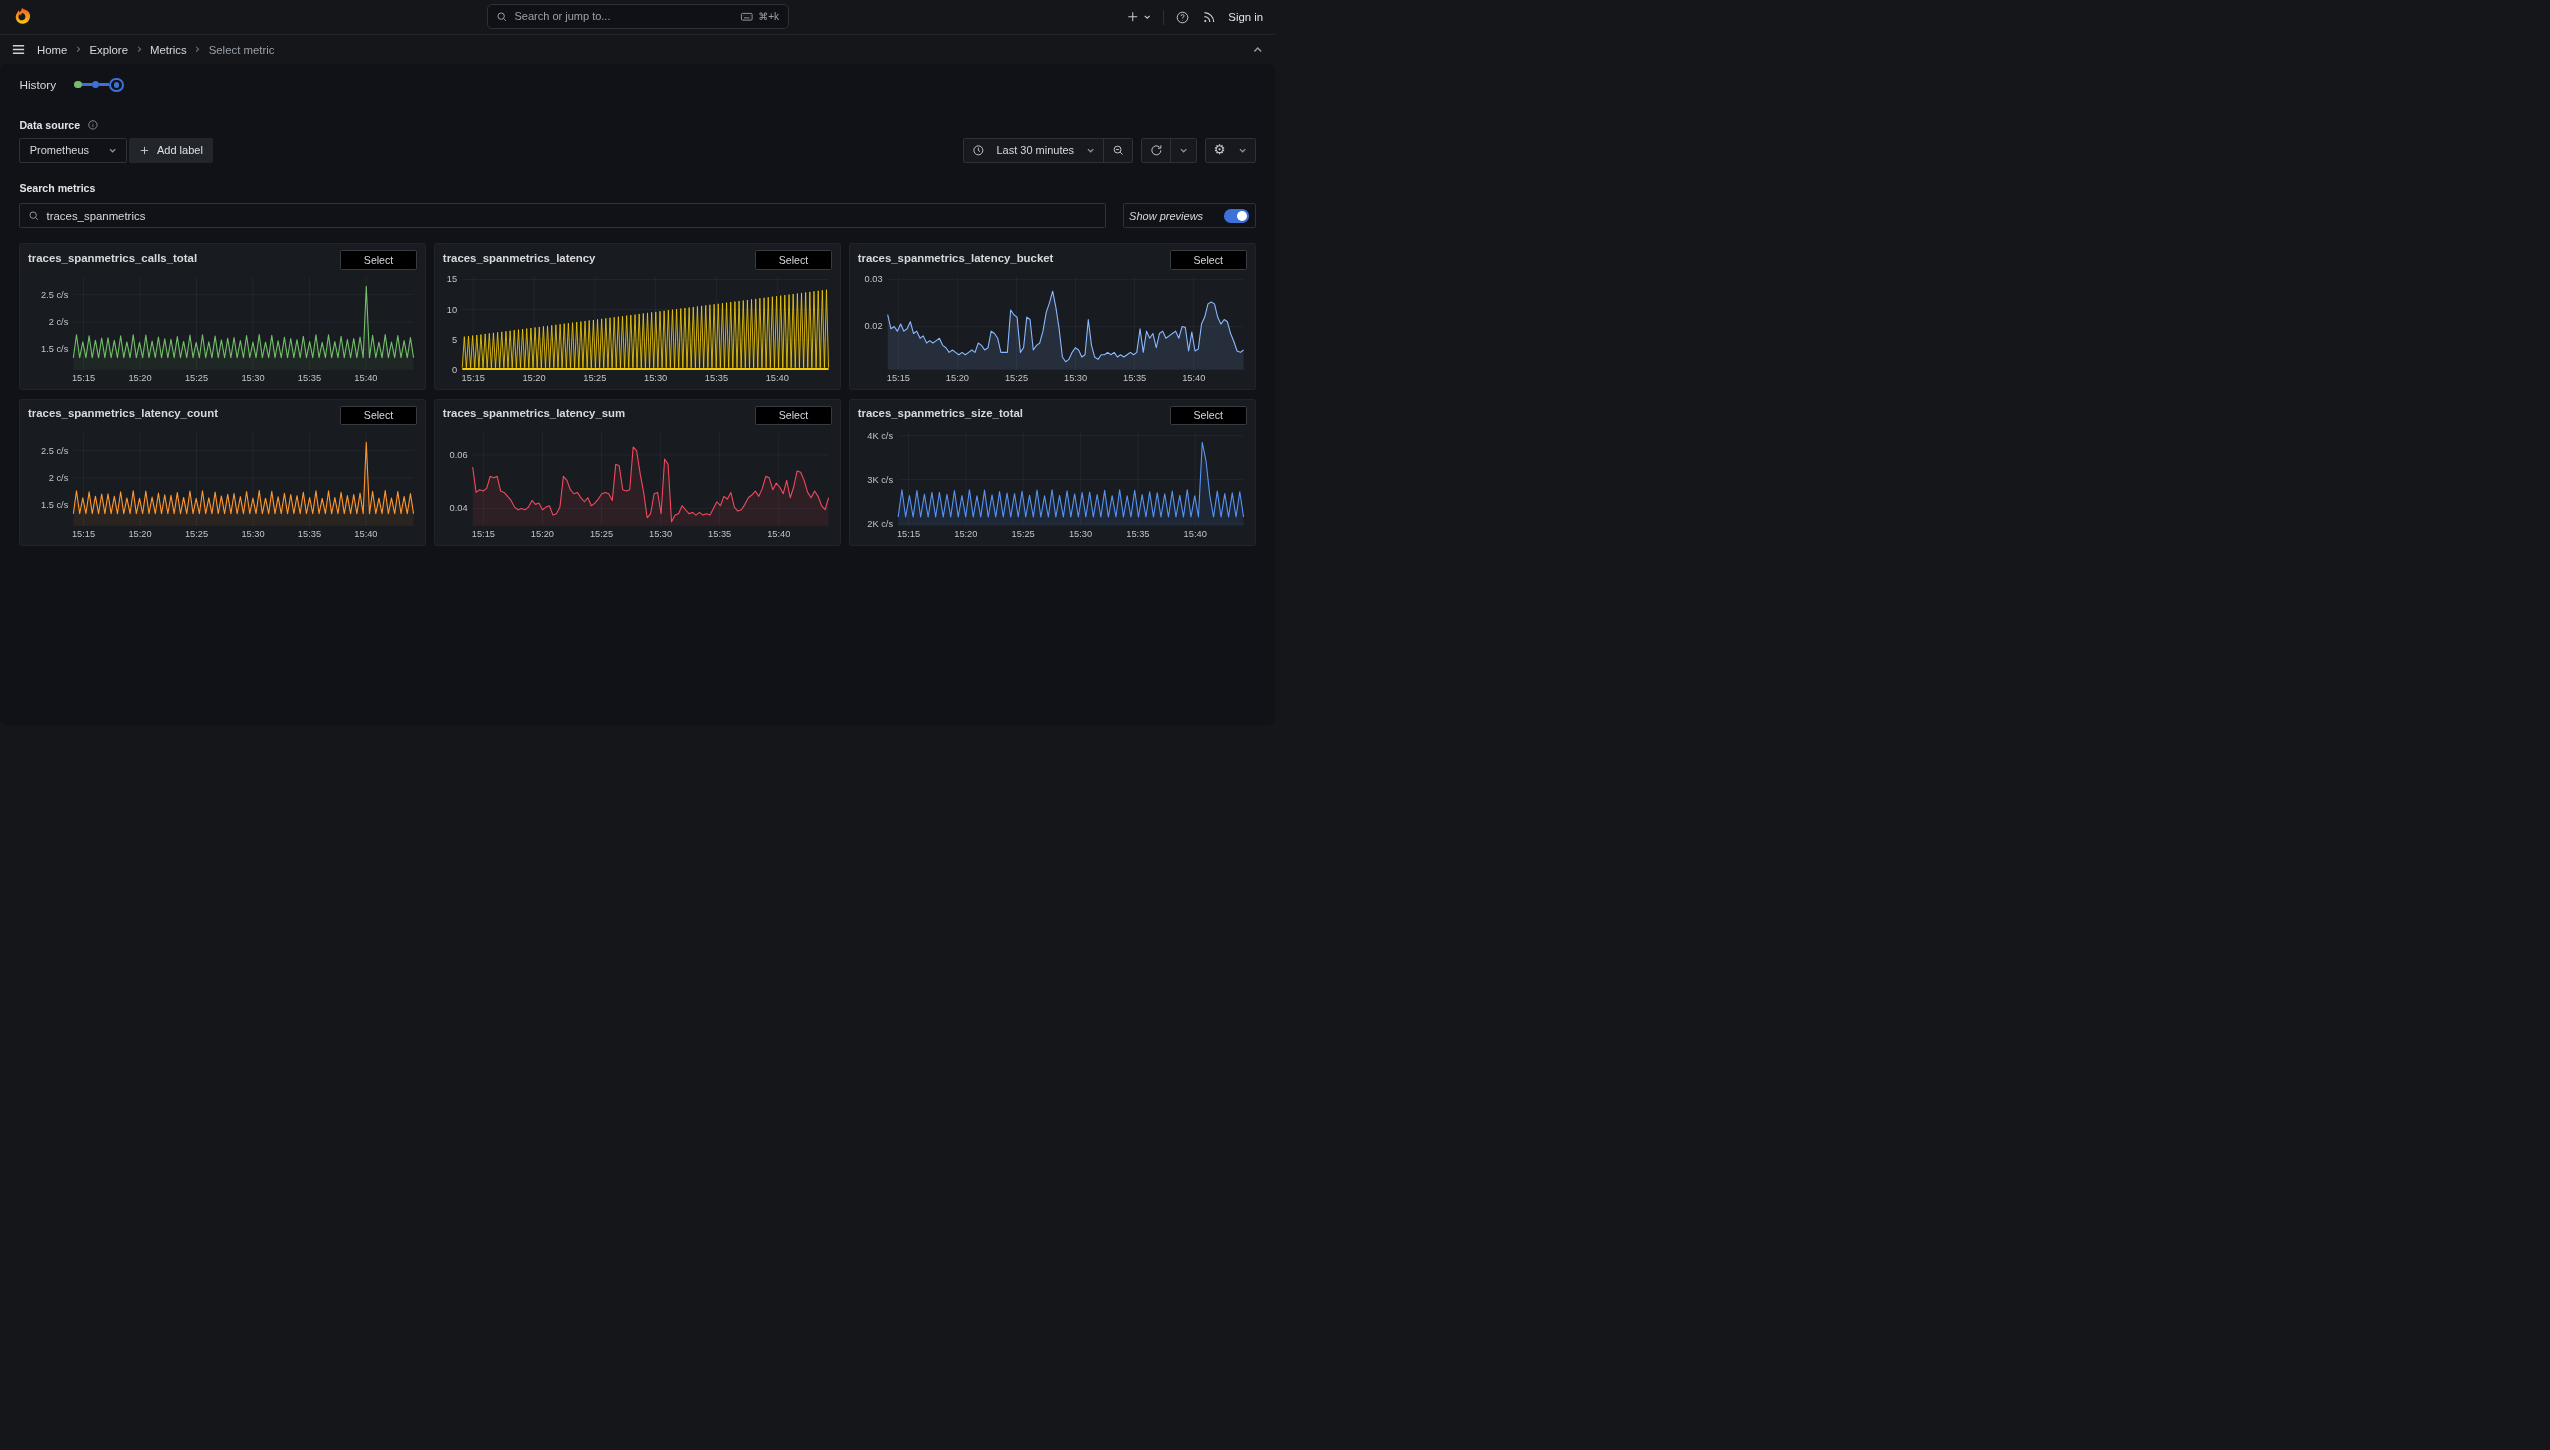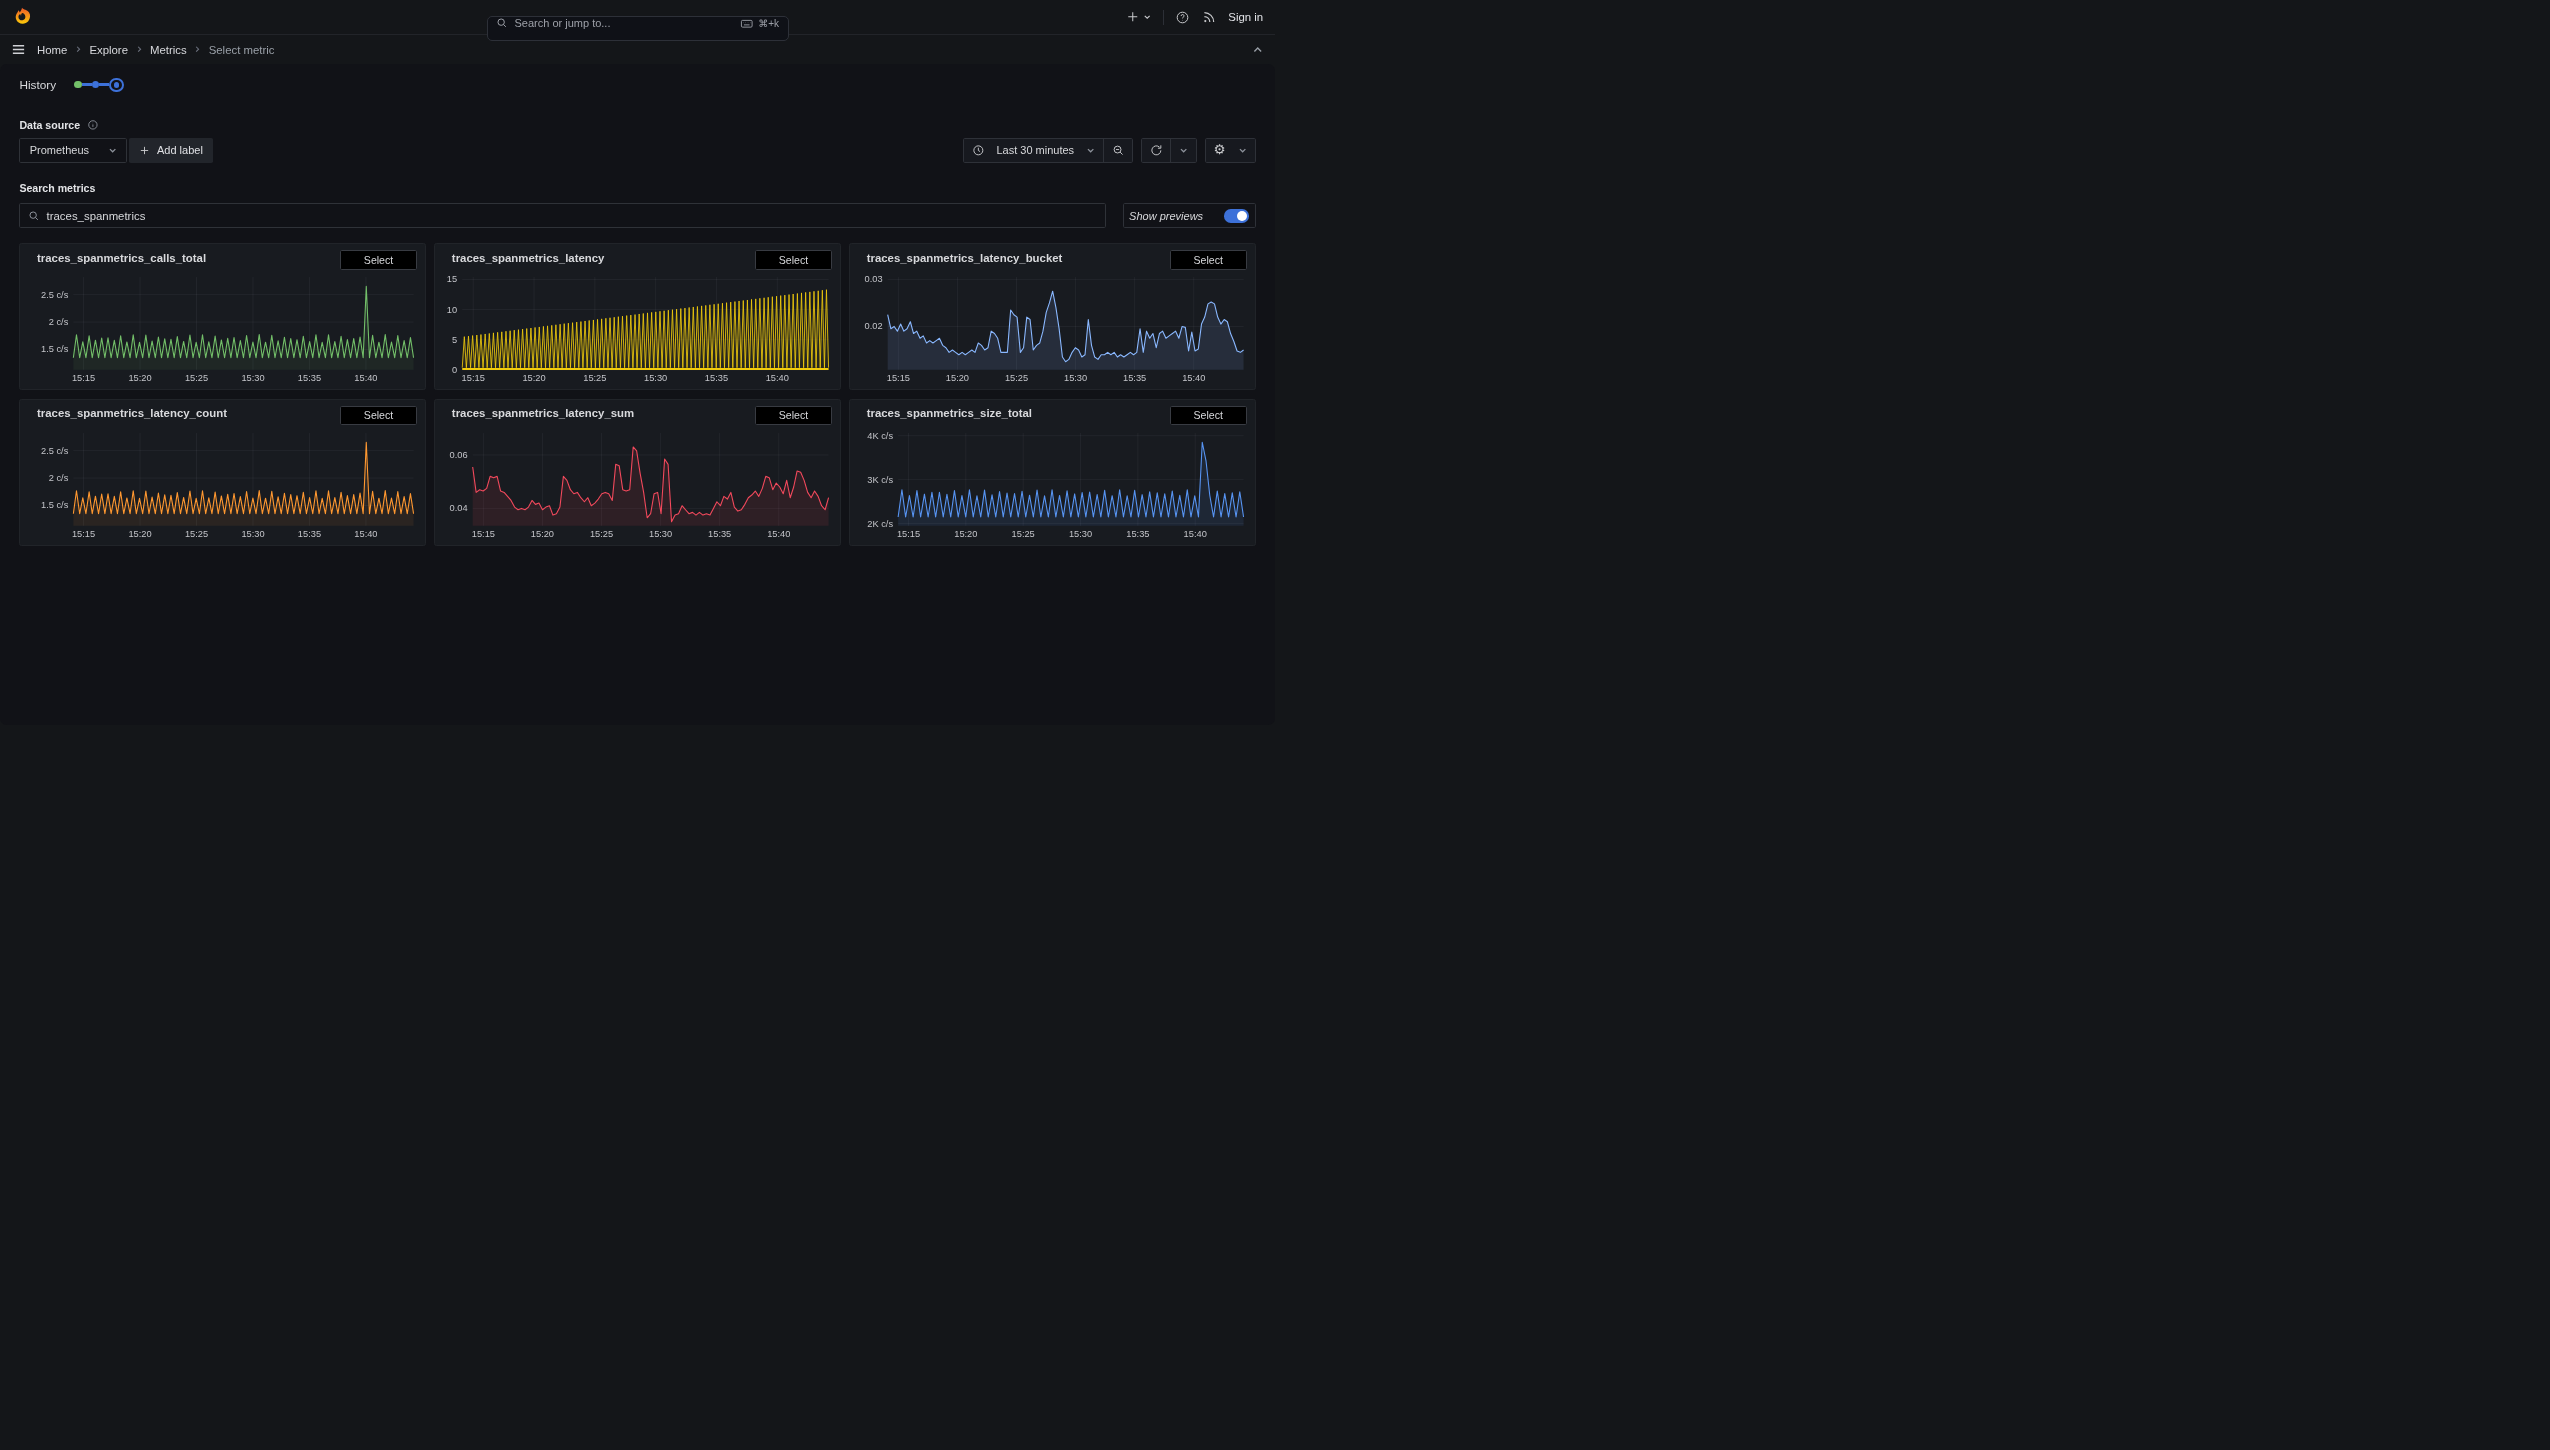--- a/index.html
+++ b/index.html
@@ -12,21 +12,21 @@
   svg { display:block; }
   .icon { color:#c9cacd; display:inline-flex; align-items:center; justify-content:center; }
   .muted { color:#8e939c; }
 
   
   .topbar { height:34px; display:flex; align-items:center; padding:0 11.8px; position:relative; background:#141619; }
   .logo { width:20px; height:20px; }
   .searchbox {
     position:absolute; left:50%; top:4.2px; transform:translateX(-50%);
     width:302px; height:24.5px; background:#0f1117; border:0.8px solid #2d3038; border-radius:5px;
-    display:flex; align-items:flex-start; padding:0 8.4px; gap:6.8px; cursor:pointer;margin-top:12px;
+    display:flex; align-items:center; padding:0 8.4px; gap:6.8px; cursor:pointer;
   }
   .searchbox .ph { font-size:11px; color:#9da0a8; flex:1; }
   .searchbox .kbd { display:flex; align-items:center; gap:5px; color:#9da0a8; font-size:10px; }
   .topbar-right { margin-left:auto; display:flex; align-items:center; gap:11.8px; }
   .plus-group { display:flex; align-items:center; gap:3.4px; cursor:pointer; }
   .vdiv { width:0.8px; height:15px; background:#2c2f36; }
   .signin { font-size:11.4px; font-weight:500; color:#e3e4e8; cursor:pointer; }
 
   
   .crumbbar { height:30px; background:#141619; border-top:0.8px solid #222429; display:flex; align-items:center; padding:0 11px; gap:11px; }
@@ -77,21 +77,21 @@
     display:flex; align-items:center; justify-content:center; gap:21px;font-style:italic; }
   .show-previews .sp-label { font-size:11px; color:#d8d9dc; }
   .toggle { width:25px; height:13.5px; border-radius:6.8px; background:#3d71d9; position:relative; cursor:pointer; }
   .toggle .knob { position:absolute; right:1.7px; top:1.7px; width:10px; height:10px; border-radius:50%; background:#ffffff; }
 
   
   .grid { margin-top:15px; display:grid; grid-template-columns:repeat(3,1fr); gap:8.4px; }
   .panel { background:#181b20; border:0.8px solid #212429; border-radius:2.5px; height:147px;
     padding:5.9px 7.6px 5px; display:flex; flex-direction:column; }
   .panel-header { display:flex; align-items:flex-start; justify-content:space-between; height:22px; }
-  .panel-title { font-size:11.4px; font-weight:600; color:#d8d9dc; padding-top:1.7px;margin-left:9px; }
+  .panel-title { font-size:11.4px; font-weight:600; color:#d8d9dc; padding-top:1.7px; }
   .select-btn { height:19.4px; padding:0 23px; background:#000000; border:0.8px solid #383b42; border-radius:1.7px;
     color:#d8d9dc; font-size:10.6px; font-weight:500; font-family:"Liberation Sans",sans-serif; cursor:pointer; }
   .chart { flex:1; min-height:0; }
   .chart svg { width:100%; height:100%; }
   .chart text { font-family:"Liberation Sans",sans-serif; }
 </style>
 </head>
 <body>
 
 <header class="topbar">

